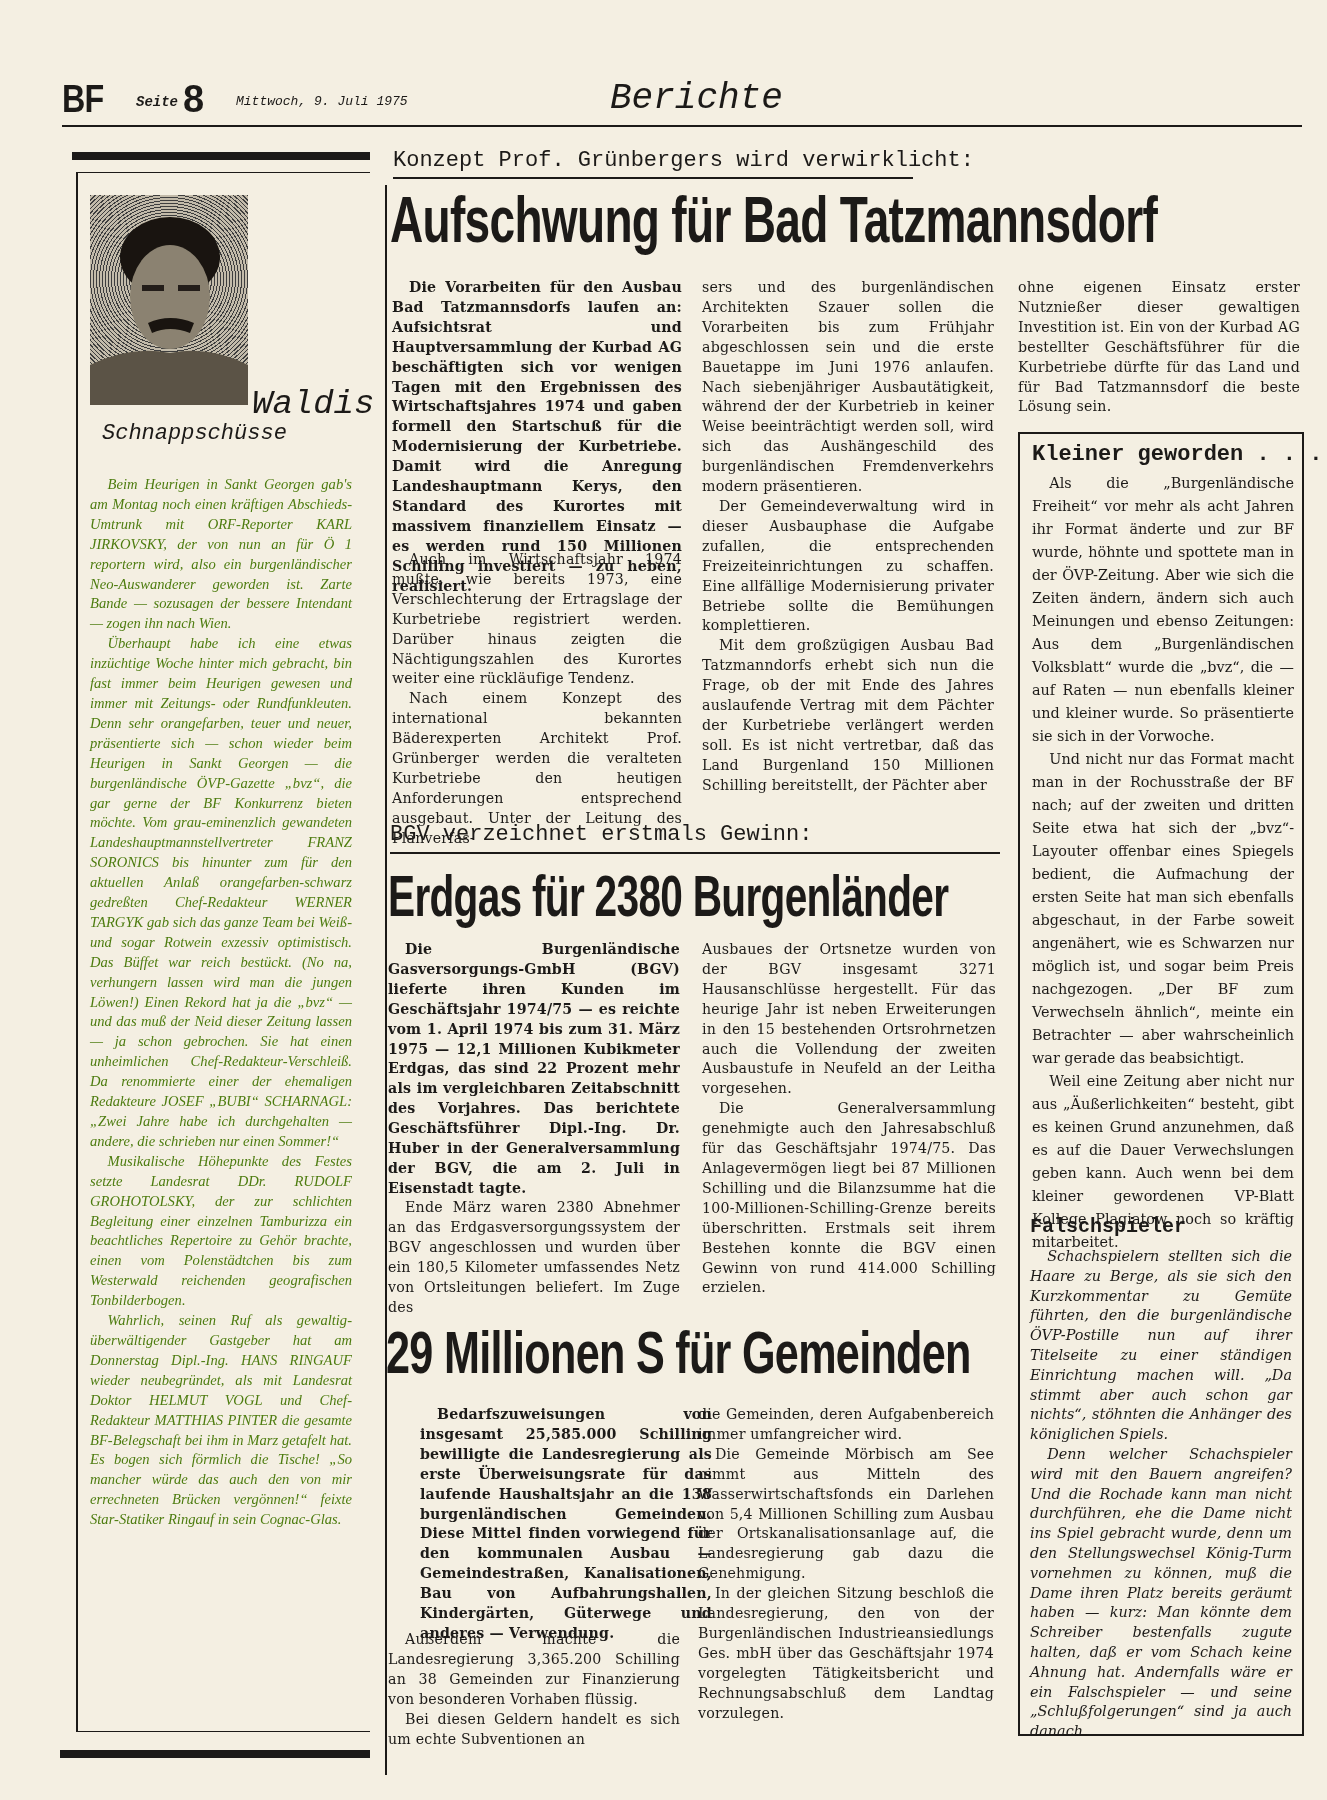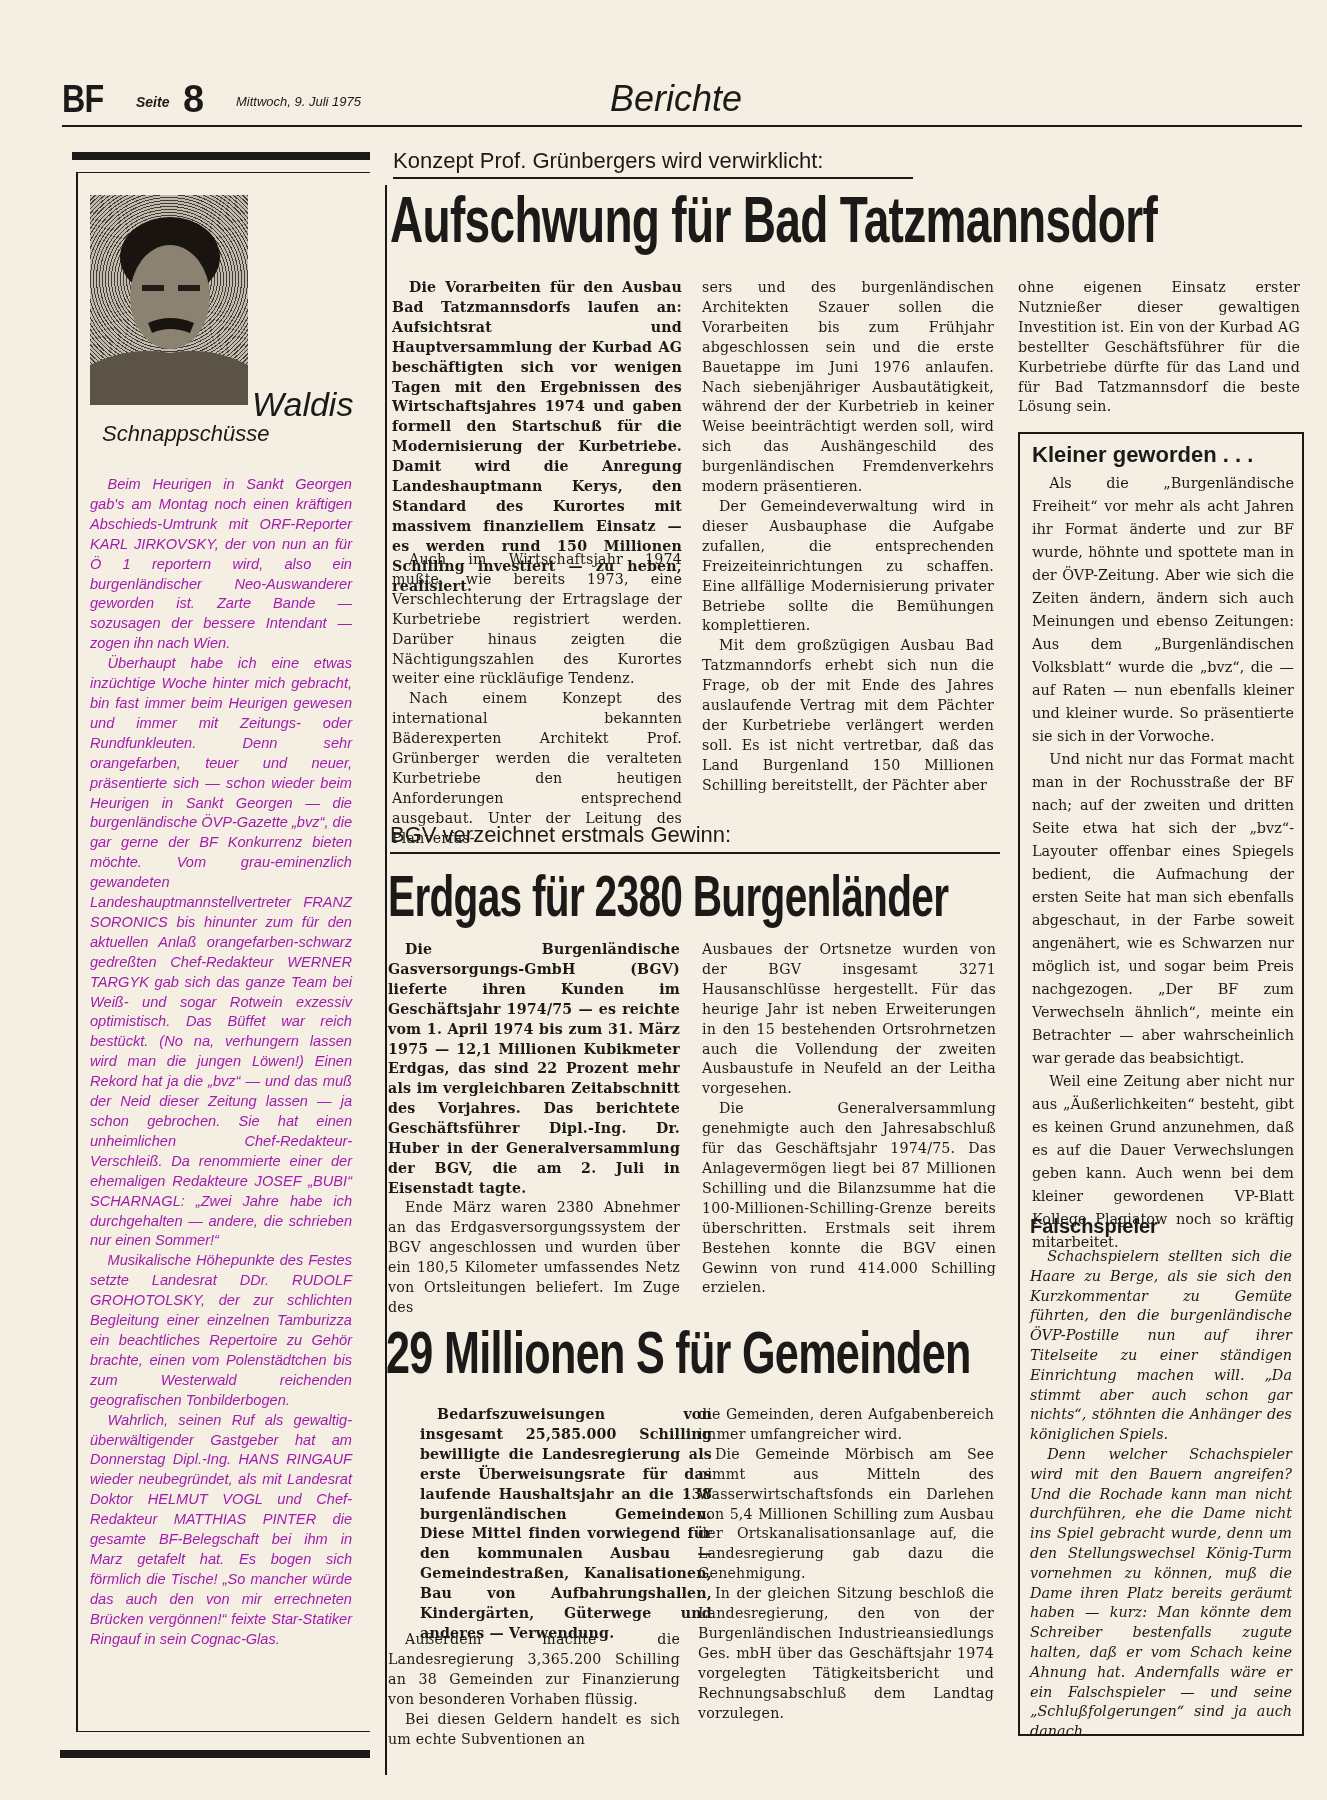--- a/index.html
+++ b/index.html
@@ -1,25 +1,25 @@
 <!DOCTYPE html>
 <html><head>
 <meta charset="utf-8">
 <style>
   html,body{margin:0;padding:0;}
   body{width:1327px;height:1800px;background:#f4efe2;position:relative;overflow:hidden;color:#1c1a18;}
   .abs{position:absolute;}
-  .sans{font-family:Liberation Sans, sans-serif;}
+  .sans{font-family:Liberation Mono, monospace;}
   .cond{font-family:"Liberation Sans",sans-serif;font-weight:900;transform-origin:left top;white-space:nowrap;letter-spacing:-1px;}
   .rule{position:absolute;background:#1c1a18;}
   p{margin:0;}
   .col{position:absolute;text-align:justify;hyphens:manual;}
   .col p{text-indent:1.2em;}
   .col p.noind{text-indent:0;}
-  .lefttext{font-family:Liberation Sans, sans-serif;font-style:italic;font-size:14.6px;line-height:19.9px;color:#a21caf;}
+  .lefttext{font-family:Liberation Serif, serif;font-style:italic;font-size:14.6px;line-height:19.9px;color:#4d7c0f;}
   .body{font-family:"DejaVu Serif","Liberation Serif",serif;font-size:14.2px;line-height:19.9px;letter-spacing:0.2px;}
   .bold{font-weight:bold;}
   .kleiner{font-family:"DejaVu Serif",serif;font-size:14.4px;line-height:23px;}
   .ital{font-family:"DejaVu Serif",serif;font-style:italic;font-size:14.4px;line-height:19.8px;}
   .photo{position:absolute;background:repeating-radial-gradient(circle at 50% 40%,#444 0 1px,#bdb6a6 1px 3px);filter:contrast(1.1);}
 </style>
 </head>
 <body>
 
 <div class="abs cond" style="left:62px;top:78px;font-size:38px;transform:scaleX(0.85);">BF</div>

